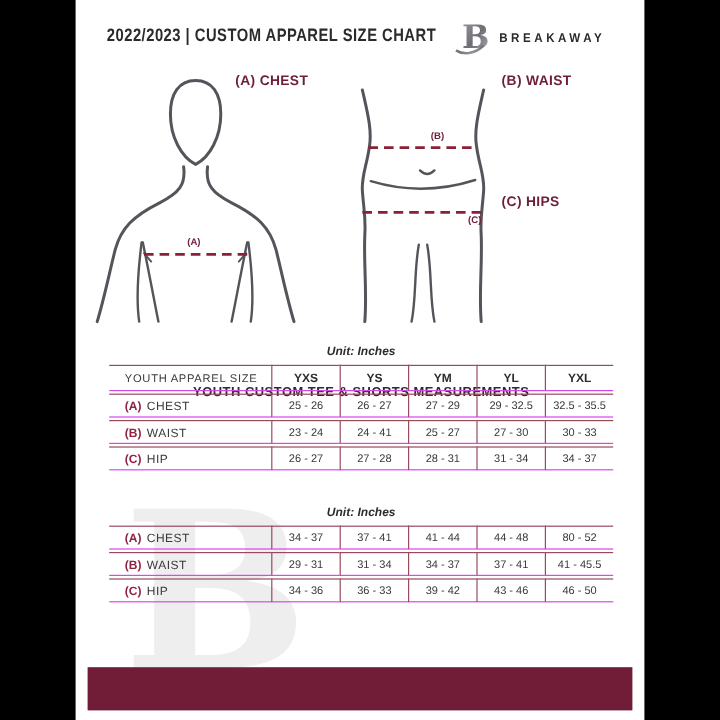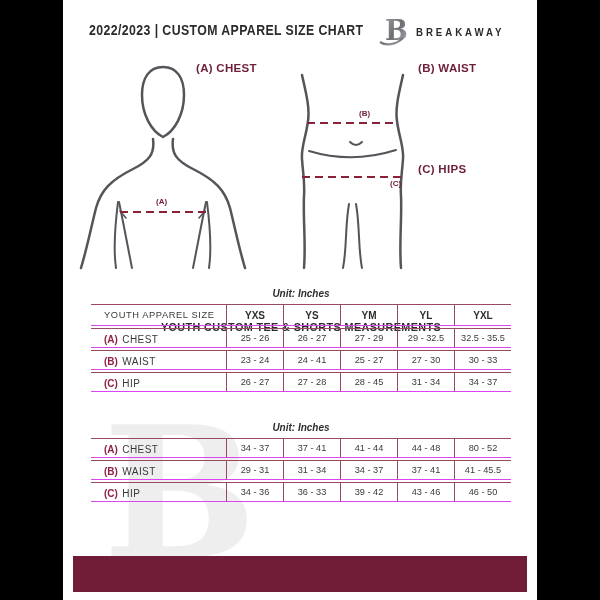--- a/index.html
+++ b/index.html
@@ -148,21 +148,21 @@
         <td class="valcell vline">23 - 24</td>
         <td class="valcell vline">24 - 41</td>
         <td class="valcell vline">25 - 27</td>
         <td class="valcell vline">27 - 30</td>
         <td class="valcell vline">30 - 33</td>
       </tr>
       <tr class="drow">
         <td class="lblcell"><span class="rowpfx">(C)</span> <span class="rowlbl">HIP</span></td>
         <td class="valcell vline">26 - 27</td>
         <td class="valcell vline">27 - 28</td>
-        <td class="valcell vline">28 - 45</td>
+        <td class="valcell vline">28 - 31</td>
         <td class="valcell vline">31 - 34</td>
         <td class="valcell vline">34 - 37</td>
       </tr>
     </tbody>
       </table>
 
     <div class="tbl-unit" style="top:422px;">Unit: Inches</div>
 
     <table class="size-table" style="top:436px;">
       <colgroup>

